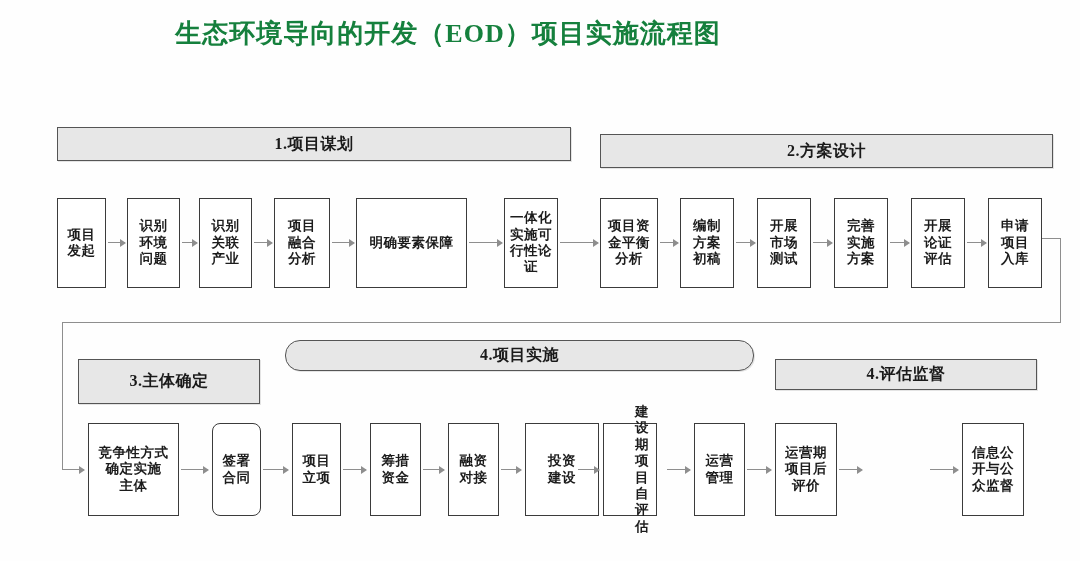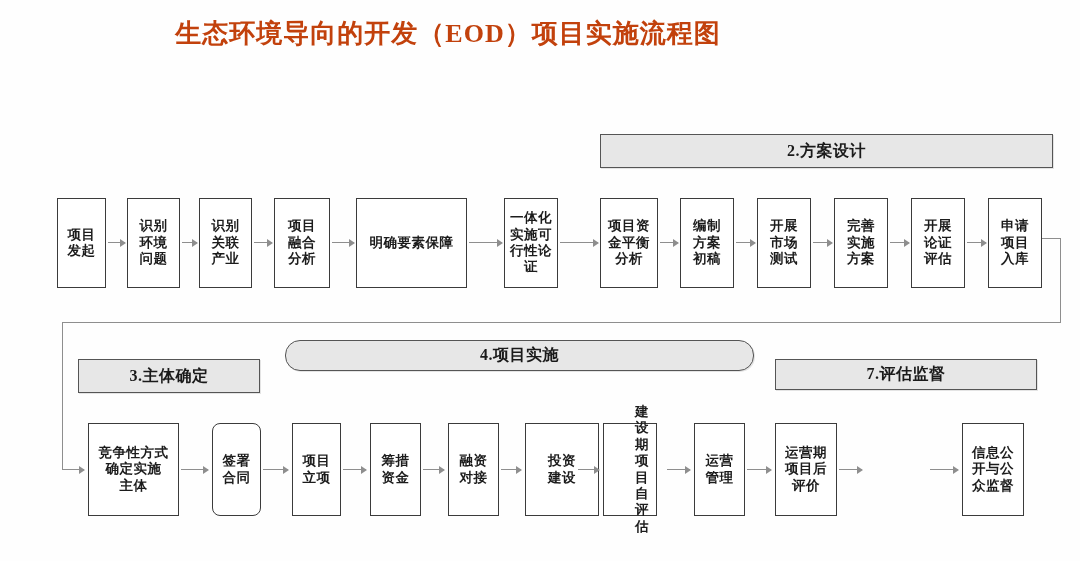--- a/index.html
+++ b/index.html
@@ -25,21 +25,21 @@
   
   .chart-title {
     position: absolute;
     left: 0;
     top: 16px;
     width: 896px;
     text-align: center;
     font-size: 26px;
     font-weight: 600;
     letter-spacing: 1px;
-    color: #c2410c;
+    color: #15803d;
     font-family: "Liberation Serif", "DejaVu Serif", serif;
   }
 
   
   .phase-bar {
     position: absolute;
     background: #e7e7e7;
     border: 1.6px solid #555555;
     box-sizing: border-box;
     display: flex;
@@ -121,20 +121,23 @@
     pointer-events: none;
   }
 </style>
 </head>
 <body>
 
 <div id="canvas">
 
   <div class="chart-title">生态环境导向的开发（EOD）项目实施流程图</div>
 
+  <div class="phase-bar" style="left:57px; top:127px; width:514px; height:34px;">
+    <span>1.项目谋划</span>
+  </div>
   <div class="phase-bar" style="left:600px; top:127px; width:453px; height:34px;margin-top:7px;">
     <span>2.方案设计</span>
   </div>
 
   <div class="node" style="left:57px; top:198px; width:49px; height:90px;">
     <span class="node-title">项目
 发起</span>
   </div>
   <div class="node" style="left:127px; top:198px; width:53px; height:90px;">
     <span class="node-title">识别
@@ -202,28 +205,28 @@
   <div class="arrow" style="left:813px; top:242px; width:19px;"></div>
   <div class="arrow" style="left:890px; top:242px; width:19px;"></div>
   <div class="arrow" style="left:967px; top:242px; width:19px;"></div>
 
   <div class="line-h" style="left:1042px; top:238px; width:19px;"></div>
   <div class="line-v" style="left:1060px; top:238px; height:85px;"></div>
   <div class="line-h" style="left:62px;  top:322px; width:999px;"></div>
   <div class="line-v" style="left:62px;  top:322px; height:148px;"></div>
   <div class="arrow" style="left:62px;  top:469px; width:22px;"></div>
 
-  <div class="phase-bar" style="left:78px; top:359px; width:182px; height:34px;">
+  <div class="phase-bar" style="left:78px; top:359px; width:182px; height:45px;">
     <span>3.主体确定</span>
   </div>
   <div class="phase-bar" style="left:285px; top:340px; width:469px; height:31px;border-radius:15px;">
     <span>4.项目实施</span>
   </div>
   <div class="phase-bar" style="left:775px; top:359px; width:262px; height:31px;">
-    <span>7.评估监督</span>
+    <span>4.评估监督</span>
   </div>
 
   <div class="node" style="left:88px; top:423px; width:91px; height:93px;">
     <span class="node-title">竞争性方式
 确定实施
 主体</span>
   </div>
   <div class="node" style="left:212px; top:423px; width:49px; height:93px;border-radius:8px;">
     <span class="node-title">签署
 合同</span>

